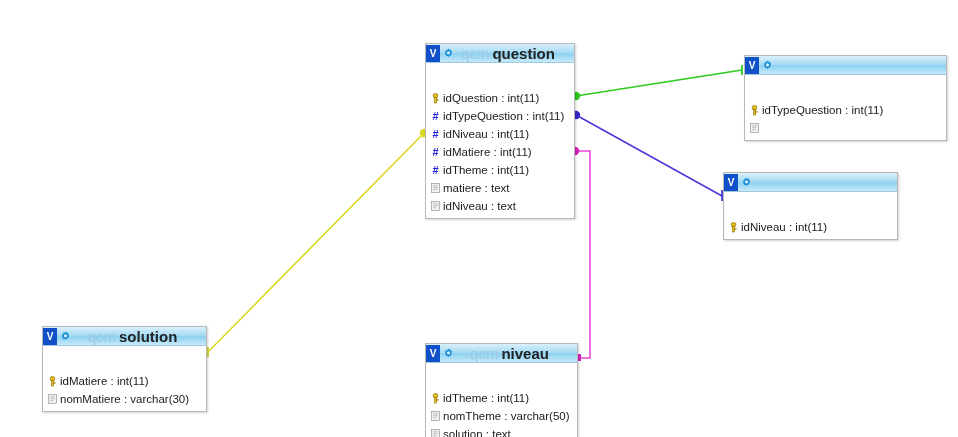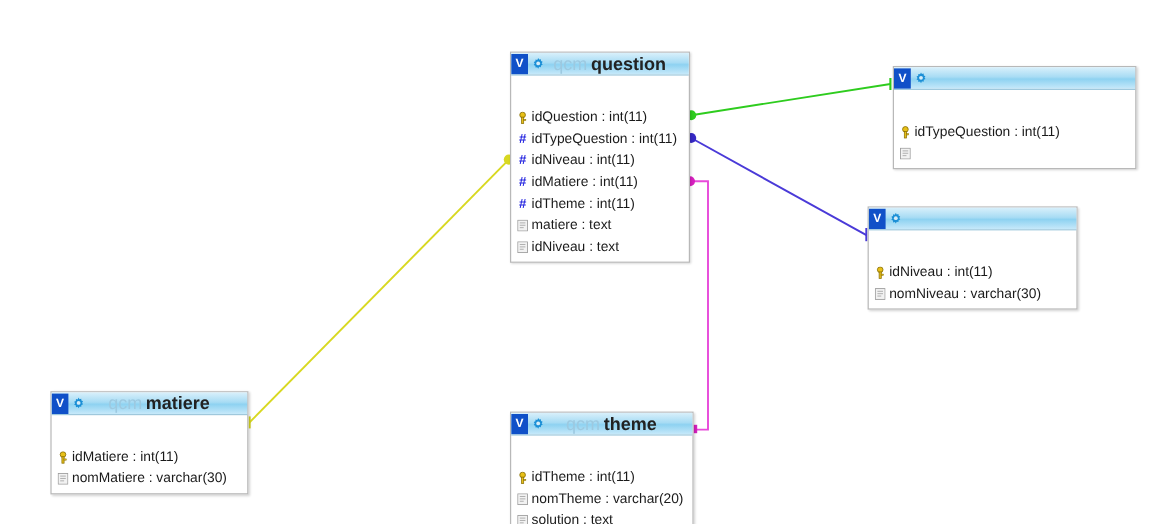--- a/index.html
+++ b/index.html
@@ -252,45 +252,34 @@
       <div class="field-row">
         <span class="f-icon">
           <svg width="9" height="11" viewBox="0 0 10 12">
               <circle cx="5" cy="3" r="2.6" fill="#e8c017" stroke="#8a7008" stroke-width="0.8"></circle>
               <rect x="4" y="5" width="2" height="6" fill="#e8c017" stroke="#8a7008" stroke-width="0.7"></rect>
               <rect x="5.8" y="7" width="2.2" height="1.2" fill="#e8c017" stroke="#8a7008" stroke-width="0.5"></rect>
             </svg>
         </span>
         <span class="f-text">idNiveau : int(11)</span>
       </div>
-      <div class="field-row">
-        <span class="f-icon">
-          <svg width="9" height="10" viewBox="0 0 10 11">
-              <rect x="0.5" y="0.5" width="9" height="10" fill="#f2f2f2" stroke="#9a9a9a" stroke-width="0.8"></rect>
-              <line x1="2.4" y1="3" x2="7.6" y2="3" stroke="#9a9a9a" stroke-width="0.7"></line>
-              <line x1="2.4" y1="5.2" x2="7.6" y2="5.2" stroke="#9a9a9a" stroke-width="0.7"></line>
-              <line x1="2.4" y1="7.4" x2="6" y2="7.4" stroke="#9a9a9a" stroke-width="0.7"></line>
-            </svg>
-        </span>
-        <span class="f-text">nomNiveau : varchar(30)</span>
-      </div>
     </div>
   </div>
 
   <div class="table-box" style="left:42px; top:326px; width:165px;">
     <div class="tbl-header">
       <div class="v-badge">V</div>
       <div class="gear-icon">
         <svg width="11" height="11" viewBox="0 0 16 16">
           <path fill="#1b8fd6" d="M8 0.5l1.1 1.9 2.1-0.5 0.2 2.2 2 0.9-1.2 1.8 1.2 1.8-2 0.9-0.2 2.2-2.1-0.5L8 13.5l-1.1-1.9-2.1 0.5-0.2-2.2-2-0.9 1.2-1.8L2.6 5.4l2-0.9 0.2-2.2 2.1 0.5z"></path>
           <circle cx="8" cy="7" r="2.3" fill="#d6ecf8"></circle>
         </svg>
       </div>
       <div class="tbl-title">
-        <span class="schema-name">qcm</span><span>matiere</span>
+        <span class="schema-name">qcm</span><span>solution</span>
       </div>
     </div>
     <div class="tbl-fields">
       <div class="field-row">
         <span class="f-icon">
           <svg width="9" height="11" viewBox="0 0 10 12">
               <circle cx="5" cy="3" r="2.6" fill="#e8c017" stroke="#8a7008" stroke-width="0.8"></circle>
               <rect x="4" y="5" width="2" height="6" fill="#e8c017" stroke="#8a7008" stroke-width="0.7"></rect>
               <rect x="5.8" y="7" width="2.2" height="1.2" fill="#e8c017" stroke="#8a7008" stroke-width="0.5"></rect>
             </svg>
@@ -314,21 +303,21 @@
   <div class="table-box" style="left:425px; top:343px; width:153px;">
     <div class="tbl-header">
       <div class="v-badge">V</div>
       <div class="gear-icon">
         <svg width="11" height="11" viewBox="0 0 16 16">
           <path fill="#1b8fd6" d="M8 0.5l1.1 1.9 2.1-0.5 0.2 2.2 2 0.9-1.2 1.8 1.2 1.8-2 0.9-0.2 2.2-2.1-0.5L8 13.5l-1.1-1.9-2.1 0.5-0.2-2.2-2-0.9 1.2-1.8L2.6 5.4l2-0.9 0.2-2.2 2.1 0.5z"></path>
           <circle cx="8" cy="7" r="2.3" fill="#d6ecf8"></circle>
         </svg>
       </div>
       <div class="tbl-title">
-        <span class="schema-name">qcm</span><span>theme</span>
+        <span class="schema-name">qcm</span><span>niveau</span>
       </div>
     </div>
     <div class="tbl-fields">
       <div class="field-row">
         <span class="f-icon">
           <svg width="9" height="11" viewBox="0 0 10 12">
               <circle cx="5" cy="3" r="2.6" fill="#e8c017" stroke="#8a7008" stroke-width="0.8"></circle>
               <rect x="4" y="5" width="2" height="6" fill="#e8c017" stroke="#8a7008" stroke-width="0.7"></rect>
               <rect x="5.8" y="7" width="2.2" height="1.2" fill="#e8c017" stroke="#8a7008" stroke-width="0.5"></rect>
             </svg>
@@ -337,21 +326,21 @@
       </div>
       <div class="field-row">
         <span class="f-icon">
           <svg width="9" height="10" viewBox="0 0 10 11">
               <rect x="0.5" y="0.5" width="9" height="10" fill="#f2f2f2" stroke="#9a9a9a" stroke-width="0.8"></rect>
               <line x1="2.4" y1="3" x2="7.6" y2="3" stroke="#9a9a9a" stroke-width="0.7"></line>
               <line x1="2.4" y1="5.2" x2="7.6" y2="5.2" stroke="#9a9a9a" stroke-width="0.7"></line>
               <line x1="2.4" y1="7.4" x2="6" y2="7.4" stroke="#9a9a9a" stroke-width="0.7"></line>
             </svg>
         </span>
-        <span class="f-text">nomTheme : varchar(20)</span>
+        <span class="f-text">nomTheme : varchar(50)</span>
       </div>
       <div class="field-row">
         <span class="f-icon">
           <svg width="9" height="10" viewBox="0 0 10 11">
               <rect x="0.5" y="0.5" width="9" height="10" fill="#f2f2f2" stroke="#9a9a9a" stroke-width="0.8"></rect>
               <line x1="2.4" y1="3" x2="7.6" y2="3" stroke="#9a9a9a" stroke-width="0.7"></line>
               <line x1="2.4" y1="5.2" x2="7.6" y2="5.2" stroke="#9a9a9a" stroke-width="0.7"></line>
               <line x1="2.4" y1="7.4" x2="6" y2="7.4" stroke="#9a9a9a" stroke-width="0.7"></line>
             </svg>
         </span>

